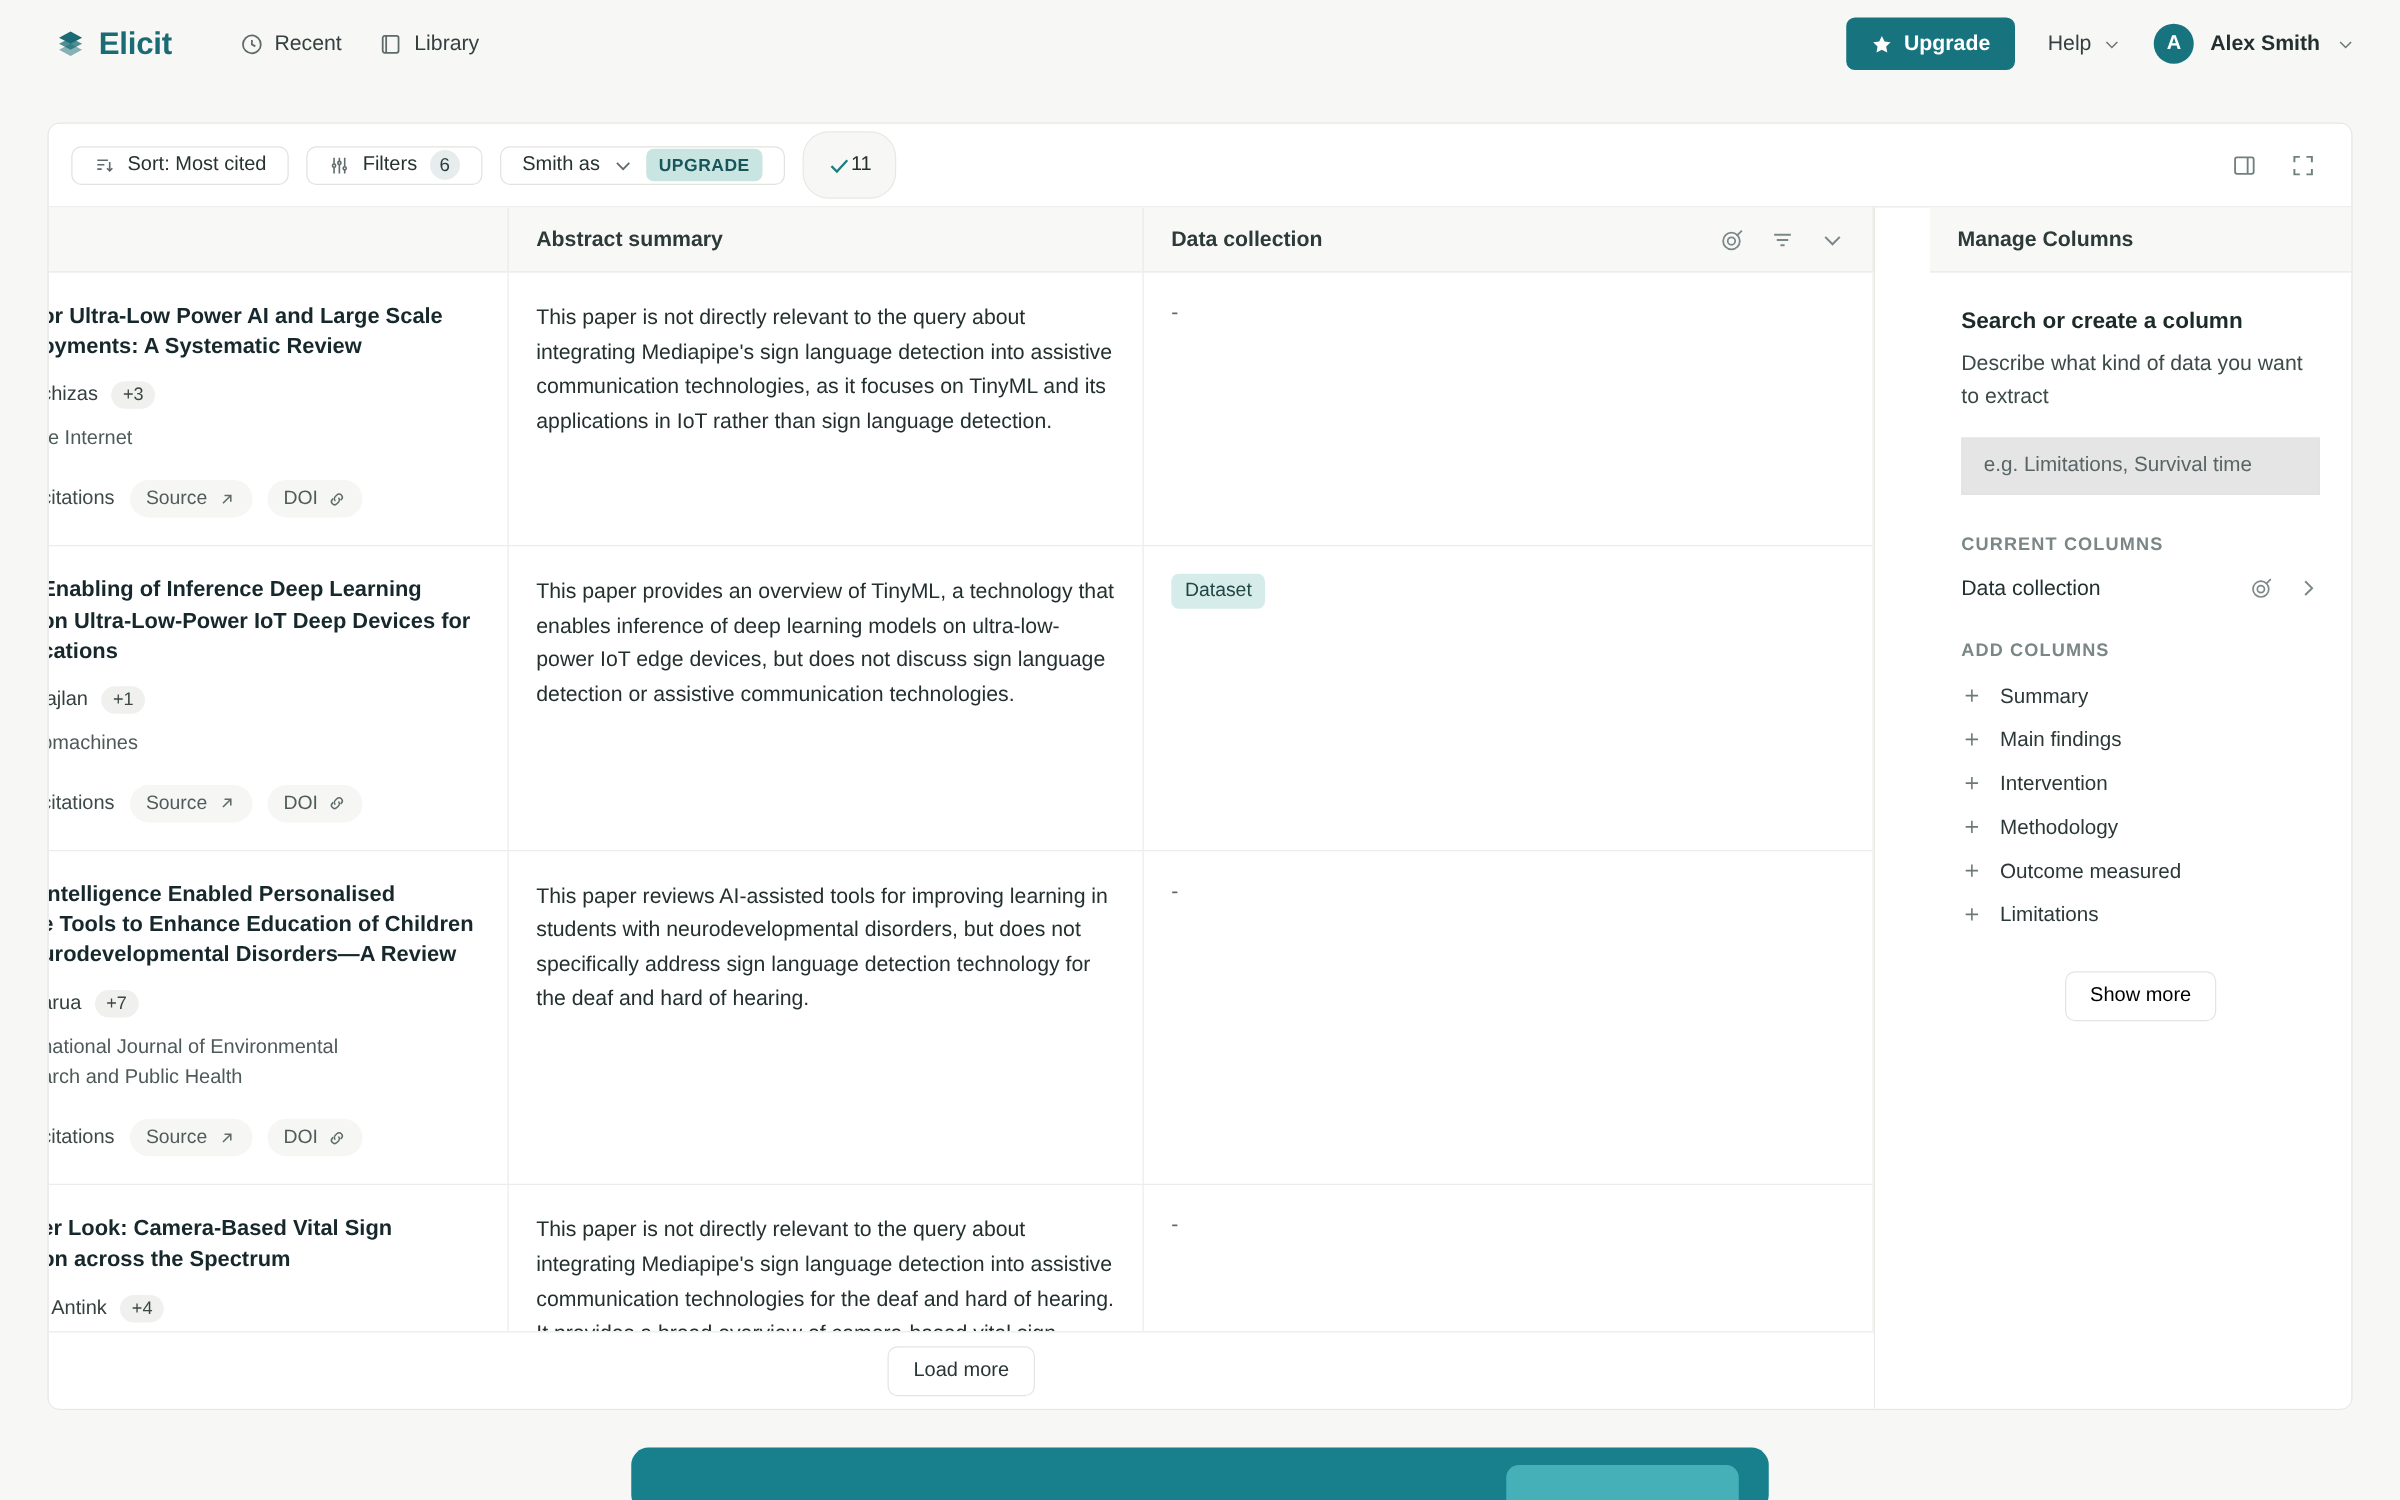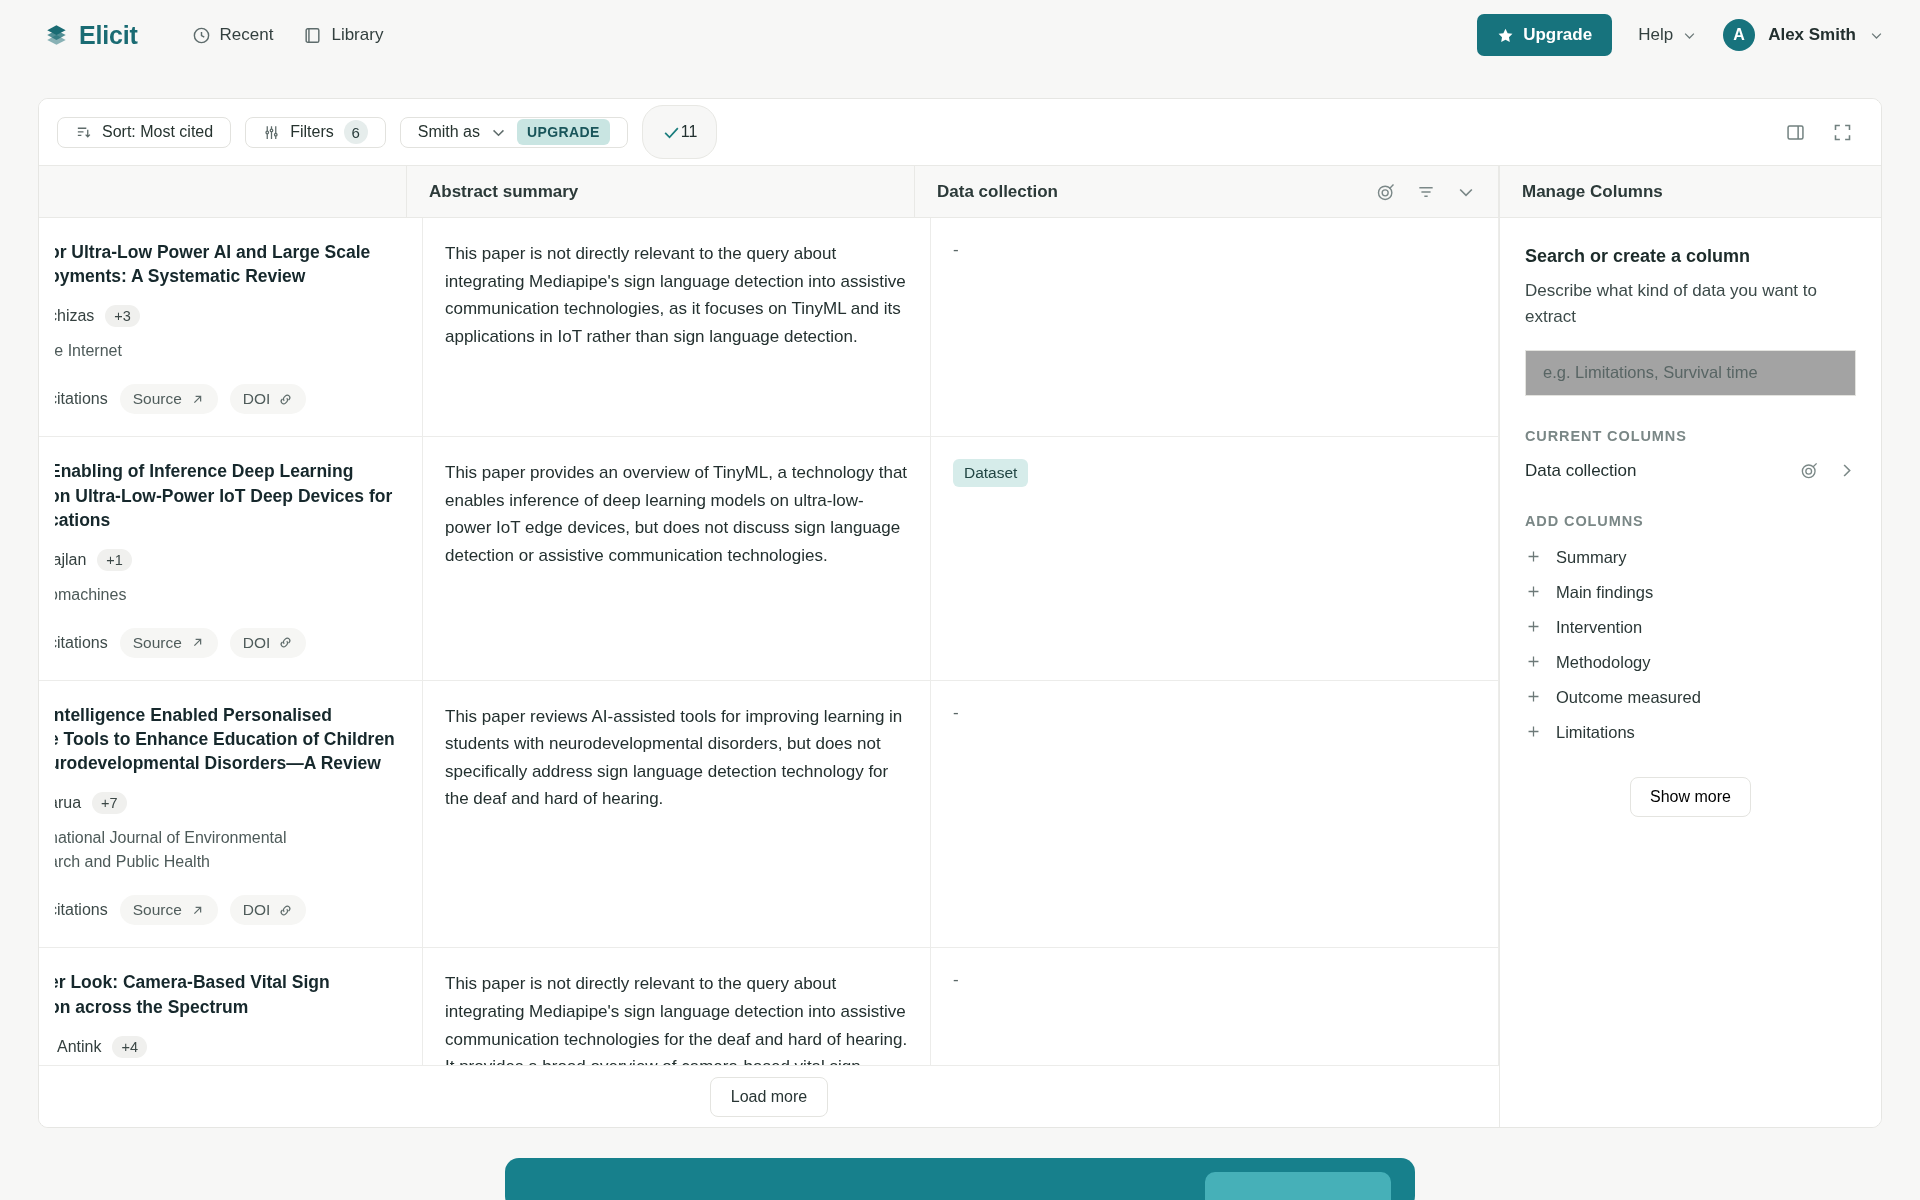--- a/index.html
+++ b/index.html
@@ -143,21 +143,21 @@
   .th-paper { width: 368px; flex: 0 0 368px; }
   .th-abs   { width: 508px; flex: 0 0 508px; }
   .th-data  { flex: 1; gap: 10px; }
   .th-icons { margin-left: auto; display: flex; align-items: center; gap: 20px; }
   .hicon { width: 20px; height: 20px; display: block; color: #7b8888; cursor: pointer; }
 
   .tbody { flex: 1; overflow: hidden; }
 
   .trow { display: flex; border-bottom: 1px solid #ececeA; }
   .cell { padding: 22px; border-right: 1px solid #ececeA; }
-  .c-paper { width: 368px; flex: 0 0 368px; overflow: hidden; margin-left: 16px; }
+  .c-paper { width: 368px; flex: 0 0 368px; overflow: hidden; }
   .c-abs   { width: 508px; flex: 0 0 508px; }
   .c-data  { flex: 1; }
 
   
   .paper-inner { margin-left: -28px; }
   .p-title {
     font-size: 17.5px; font-weight: 600; line-height: 1.38;
     color: #16282c; white-space: nowrap;
   }
   .p-meta { display: flex; align-items: center; gap: 11px; margin-top: 17px; }
@@ -200,37 +200,38 @@
     color: #283534; cursor: pointer;
   }
 
   
   .mc-panel {
     width: 382px; flex: 0 0 382px;
     border-left: 1px solid #e9e9e6;
     display: flex; flex-direction: column;
     background: #fff;
     border-top: 1px solid #e9e9e6;
+    padding-left: 44px;
   }
   .mc-head {
     height: 52px; flex: 0 0 52px;
     display: flex; align-items: center;
     padding: 0 22px;
     background: #f8f8f7;
     border-bottom: 1px solid #e9e9e6;
     font-size: 17px; font-weight: 600; color: #2c3a39;
   }
   .mc-body { padding: 28px 25px 0 25px; }
   .mc-title { font-size: 18px; font-weight: 700; color: #1c2b2a; }
   .mc-sub { font-size: 17px; color: #3c4a49; line-height: 1.55; margin-top: 11px; }
   .mc-input {
     width: 100%; height: 46px; margin-top: 19px;
     border: 1px solid #e3e3df; border-radius: 0;
     padding: 0 17px; font-size: 16.5px; font-family: inherit;
-    color: #2a3736; background: #a3a3a3;
+    color: #2a3736; background: #e5e5e5;
   }
   .mc-input::placeholder { color: #586564; }
   .mc-section-label {
     font-size: 14.5px; font-weight: 600; letter-spacing: 0.9px;
     color: #7a8786; margin-top: 32px;
   }
   .mc-current {
     display: flex; align-items: center;
     margin-top: 17px; font-size: 17px; color: #22302f;
     cursor: pointer;

